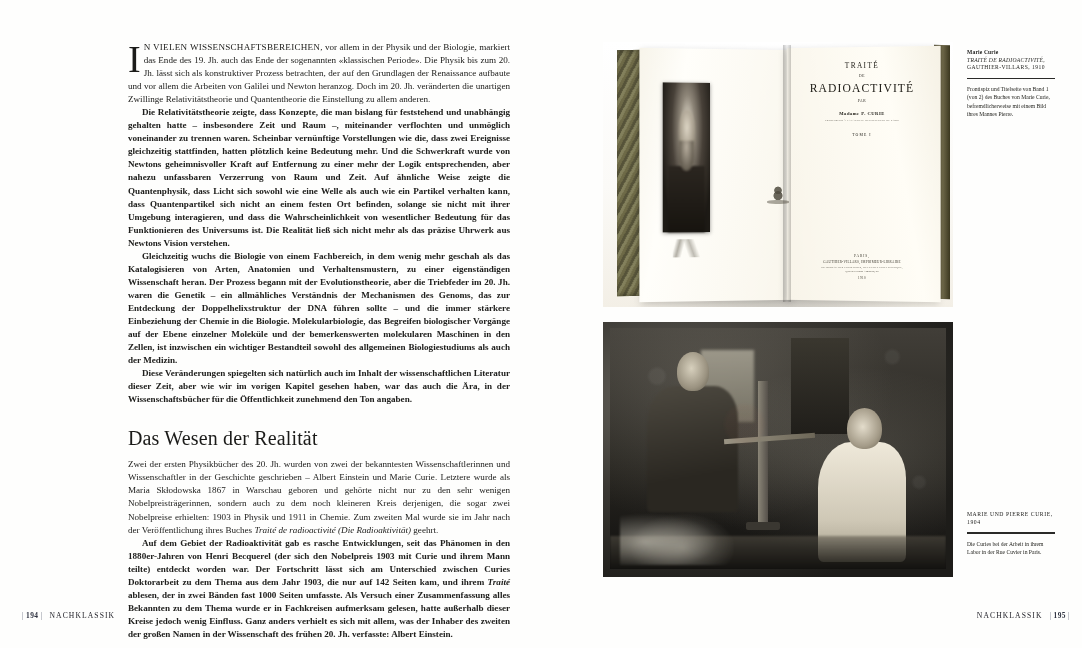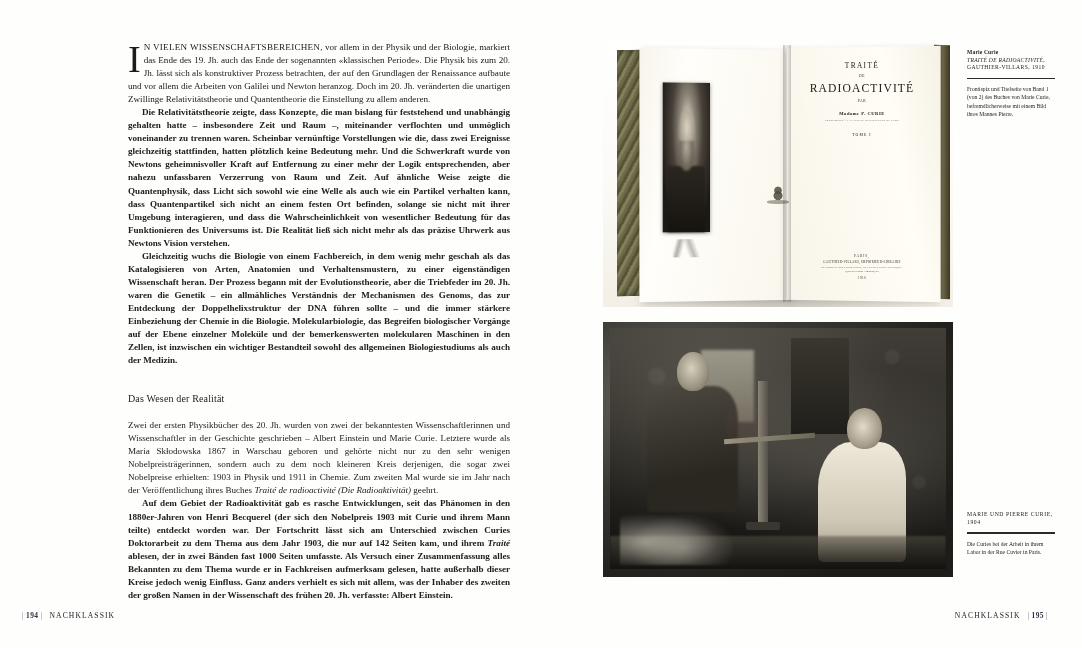--- a/index.html
+++ b/index.html
@@ -61,40 +61,40 @@
     font-family: "Liberation Serif", "DejaVu Serif", serif;
     color: #1b1b19;
   }
   .smallcaps {
     font-variant: small-caps;
     letter-spacing: 0.25px;
   }
 
   .section-heading {
     margin: 23px 0 11px 0;
-    font-size: 10px;
+    font-size: 20px;
     font-weight: normal;
     line-height: 18px;
     letter-spacing: 0.15px;
     color: #1b1b19;
   }
   .ital { font-style: italic; }
 
   
   .folio {
     position: absolute;
     bottom: 28px;
     font-size: 7.4px;
     color: #2b2b33;
     letter-spacing: 0.6px;
     white-space: nowrap;
     text-align: center;
   }
   .folio-left  { left: 20px; }
-  .folio-right { right: 32px; }
+  .folio-right { right: 10px; }
   .folio .num {
     font-weight: bold;
     color: #2e3240;
     letter-spacing: 0.4px;
   }
   .folio .bar {
     color: #6b7180;
     padding: 0 2px;
   }
   .folio .label {
@@ -437,20 +437,21 @@
   <div class="page-left">
 
     <div class="text-column">
 
       <p class="para dropcap-para"><span class="dropcap">I</span><span class="smallcaps">N VIELEN WISSENSCHAFTSBEREICHEN</span><span>, vor allem in der Physik und der Biologie, markiert das Ende des 19. Jh. auch das Ende der sogenannten «klassischen Periode». Die Physik bis zum 20. Jh. lässt sich als konstruktiver Prozess betrachten, der auf den Grundlagen der Renaissance aufbaute und vor allem die Arbeiten von Galilei und Newton heranzog. Doch im 20. Jh. veränderten die unartigen Zwillinge Relativitätstheorie und Quantentheorie die Einstellung zu allem anderen.</span></p>
 
       <p class="para">Die Relativitätstheorie zeigte, dass Konzepte, die man bislang für feststehend und unabhängig gehalten hatte – insbesondere Zeit und Raum –, miteinander verflochten und unmöglich voneinander zu trennen waren. Scheinbar vernünftige Vorstellungen wie die, dass zwei Ereignisse gleichzeitig stattfinden, hatten plötzlich keine Bedeutung mehr. Und die Schwerkraft wurde von Newtons geheimnisvoller Kraft auf Entfernung zu einer mehr der Logik entsprechenden, aber nahezu unfassbaren Verzerrung von Raum und Zeit. Auf ähnliche Weise zeigte die Quantenphysik, dass Licht sich sowohl wie eine Welle als auch wie ein Partikel verhalten kann, dass Quantenpartikel sich nicht an einem festen Ort befinden, solange sie nicht mit ihrer Umgebung interagieren, und dass die Wahrscheinlichkeit von wesentlicher Bedeutung für das Funktionieren des Universums ist. Die Realität ließ sich nicht mehr als das präzise Uhrwerk aus Newtons Vision verstehen.</p>
 
       <p class="para">Gleichzeitig wuchs die Biologie von einem Fachbereich, in dem wenig mehr geschah als das Katalogisieren von Arten, Anatomien und Verhaltensmustern, zu einer eigenständigen Wissenschaft heran. Der Prozess begann mit der Evolutionstheorie, aber die Triebfeder im 20. Jh. waren die Genetik – ein allmähliches Verständnis der Mechanismen des Genoms, das zur Entdeckung der Doppelhelixstruktur der DNA führen sollte – und die immer stärkere Einbeziehung der Chemie in die Biologie. Molekularbiologie, das Begreifen biologischer Vorgänge auf der Ebene einzelner Moleküle und der bemerkenswerten molekularen Maschinen in den Zellen, ist inzwischen ein wichtiger Bestandteil sowohl des allgemeinen Biologiestudiums als auch der Medizin.</p>
 
+      <p class="para">Diese Veränderungen spiegelten sich natürlich auch im Inhalt der wissenschaftlichen Literatur dieser Zeit, aber wie wir im vorigen Kapitel gesehen haben, war das auch die Ära, in der Wissenschaftsbücher für die Öffentlichkeit zunehmend den Ton angaben.</p>
 
       <h2 class="section-heading">Das Wesen der Realität</h2>
 
       <p class="para" style="text-indent:0"><span>Zwei der ersten Physikbücher des 20. Jh. wurden von zwei der bekanntesten Wissenschaftlerinnen und Wissenschaftler in der Geschichte geschrieben – Albert Einstein und Marie Curie. Letztere wurde als Maria Skłodowska 1867 in Warschau geboren und gehörte nicht nur zu den sehr wenigen Nobelpreisträgerinnen, sondern auch zu dem noch kleineren Kreis derjenigen, die sogar zwei Nobelpreise erhielten: 1903 in Physik und 1911 in Chemie. Zum zweiten Mal wurde sie im Jahr nach der Veröffentlichung ihres Buches </span><span class="ital">Traité de radioactivité (Die Radioaktivität)</span><span> geehrt.</span></p>
 
       <p class="para"><span>Auf dem Gebiet der Radioaktivität gab es rasche Entwicklungen, seit das Phänomen in den 1880er-Jahren von Henri Becquerel (der sich den Nobelpreis 1903 mit Curie und ihrem Mann teilte) entdeckt worden war. Der Fortschritt lässt sich am Unterschied zwischen Curies Doktorarbeit zu dem Thema aus dem Jahr 1903, die nur auf 142 Seiten kam, und ihrem </span><span class="ital">Traité</span><span> ablesen, der in zwei Bänden fast 1000 Seiten umfasste. Als Versuch einer Zusammenfassung alles Bekannten zu dem Thema wurde er in Fachkreisen aufmerksam gelesen, hatte außerhalb dieser Kreise jedoch wenig Einfluss. Ganz anders verhielt es sich mit allem, was der Inhaber des zweiten der großen Namen in der Wissenschaft des frühen 20. Jh. verfasste: Albert Einstein.</span></p>
 
     </div>
 
     <div class="folio folio-left">

